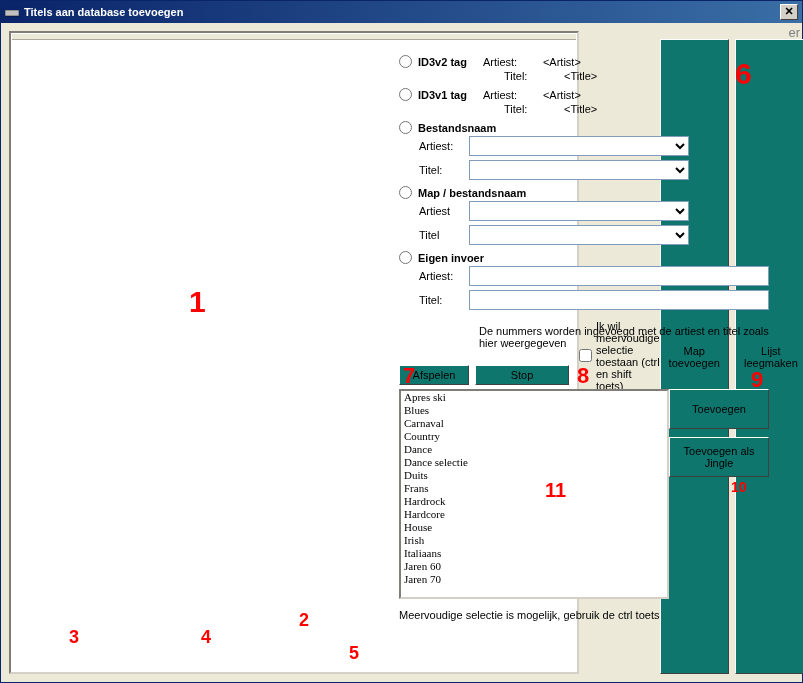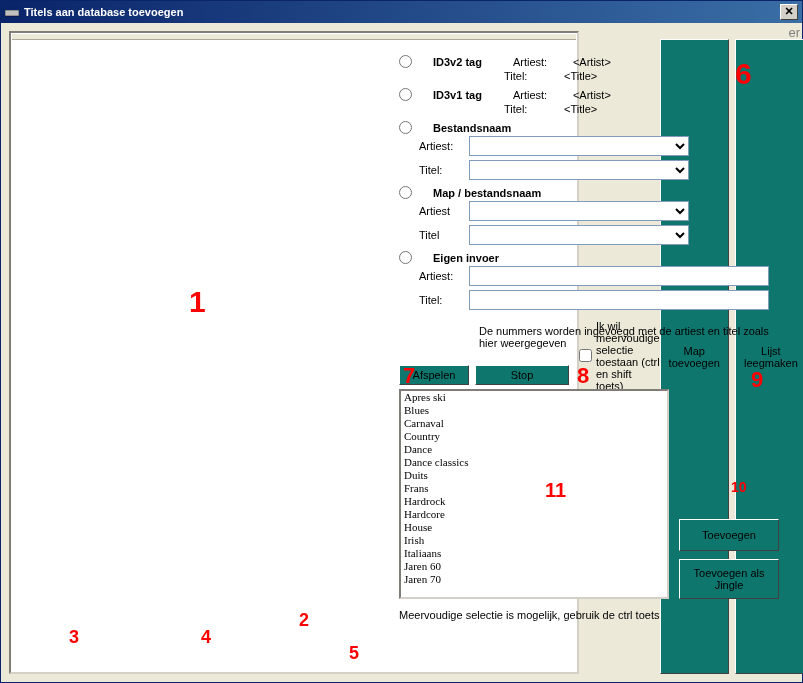--- a/index.html
+++ b/index.html
@@ -87,21 +87,21 @@
     padding: 3px 8px;
     font: 11px Tahoma, Arial;
     cursor: default;
   }
   .right-col {
     width: 380px;
     padding-top: 24px;
     display:flex; flex-direction:column;
   }
   .radio-block { margin-bottom: 6px; }
-  .radio-row { display:flex; align-items:center; gap:21px; margin-bottom:2px; }
+  .radio-row { display:flex; align-items:center; gap:6px; margin-bottom:2px; }
   .radio-row input[type=radio]{ margin:0; }
   .radio-row .label-strong { font-weight:bold; }
   .tag-grid {
     margin-left: 20px;
     display:grid;
     grid-template-columns: 60px 120px;
     row-gap:2px;
     font-size:11px;
   }
   .fld-grid {
@@ -130,22 +130,22 @@
     margin-left: 80px;
     font-size:11px;
     margin-top:15px;
   }
   .play-row {
     margin-top: 10px;
     display:flex; gap:6px;
   }
   .genre-row {
     margin-top:4px;
-    display:flex; gap:10px;
-    align-items:flex-end;
+    display:flex; 
+    align-items:flex-start;
   }
   .genre-list {
     width: 270px; height: 210px;
     background:#fff;
     border:2px inset #d4d0c8;
     overflow-y: scroll;
     font:11px Tahoma;
   }
   .genre-list div { padding:0 3px; line-height:13px; }
   .genre-side {
@@ -278,33 +278,33 @@
         <button class="win" style="width:94px">Stop</button>
       </div>
 
       <div class="genre-row">
         <div class="genre-list" id="genre-list">
             <div>Apres ski</div>
             <div>Blues</div>
             <div>Carnaval</div>
             <div>Country</div>
             <div>Dance</div>
-            <div>Dance classics</div>
+            <div>Dance selectie</div>
             <div>Duits</div>
             <div>Frans</div>
             <div>Hardrock</div>
             <div>Hardcore</div>
             <div>House</div>
             <div>Irish</div>
             <div>Italiaans</div>
             <div>Jaren 60</div>
             <div>Jaren 70</div>
           </div>
         <div class="genre-side">
-          <button class="win" style="height:32px">Toevoegen</button>
+          <button class="win" style="height:40px">Toevoegen</button>
           <button class="win" style="height:40px;white-space:normal">Toevoegen als Jingle</button>
         </div>
       </div>
 
       <div class="mult-hint">Meervoudige selectie is mogelijk, gebruik de ctrl toets</div>
     </div>
   </div>
 
   <span class="ann" style="left:188px; top:284px; font-size:30px">1</span>
   <span class="ann" style="left:298px; top:609px; font-size:18px">2</span>

